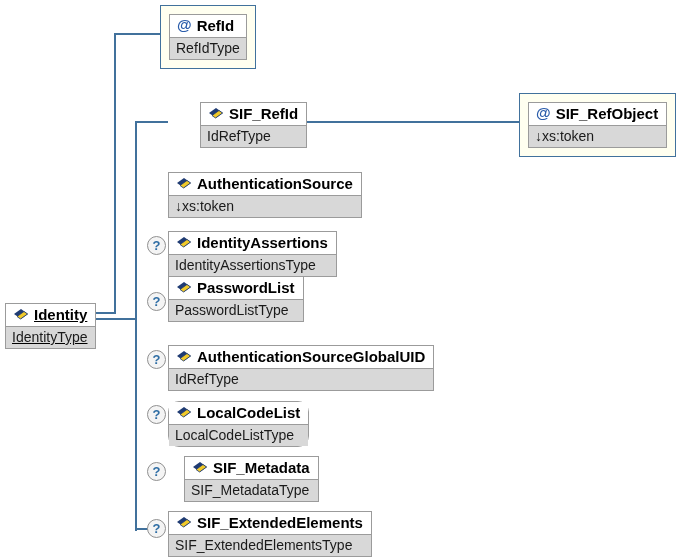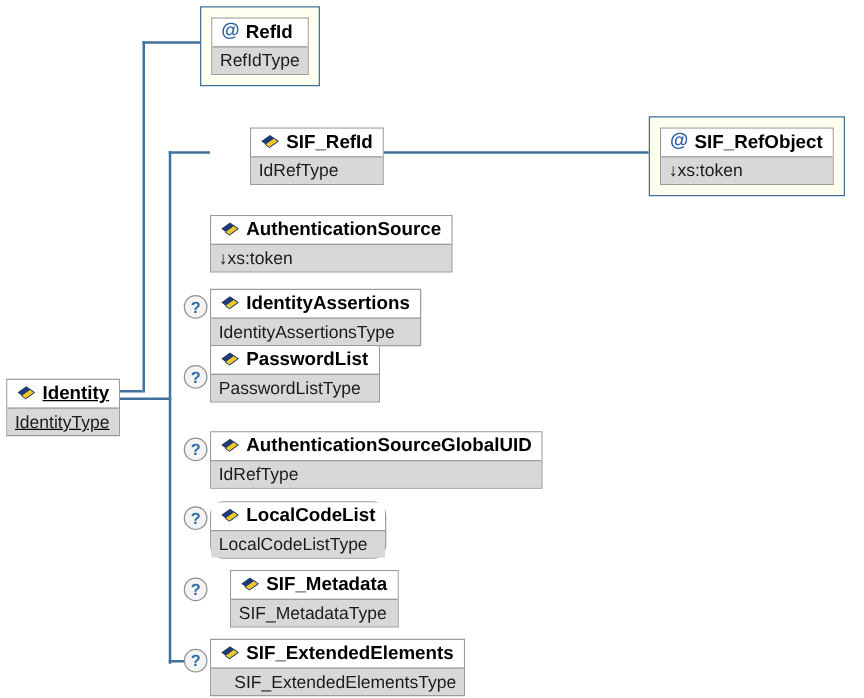--- a/index.html
+++ b/index.html
@@ -170,21 +170,21 @@
           <polygon points="1,6 8,1 15,6 8,11" fill="#1f3b73"></polygon>
           <polygon points="4,8.5 11,3.5 14.5,6 7.5,11" fill="#f0c929" stroke="#1f3b73" stroke-width="0.8"></polygon>
         </svg>
       </span>
       <span>SIF_Metadata</span>
     </div>
     <div class="node-type">SIF_MetadataType</div>
   </div>
 
   <div class="qmark" style="left:147px;top:519px;">?</div>
-  <div class="node" style="left:168px;top:511px;text-align:right;">
+  <div class="node" style="left:168px;top:511px;">
     <div class="node-title">
       <span class="el-icon">
         <svg width="16" height="13" viewBox="0 0 16 13">
           <polygon points="1,6 8,1 15,6 8,11" fill="#1f3b73"></polygon>
           <polygon points="4,8.5 11,3.5 14.5,6 7.5,11" fill="#f0c929" stroke="#1f3b73" stroke-width="0.8"></polygon>
         </svg>
       </span>
       <span>SIF_ExtendedElements</span>
     </div>
     <div class="node-type">SIF_ExtendedElementsType</div>

